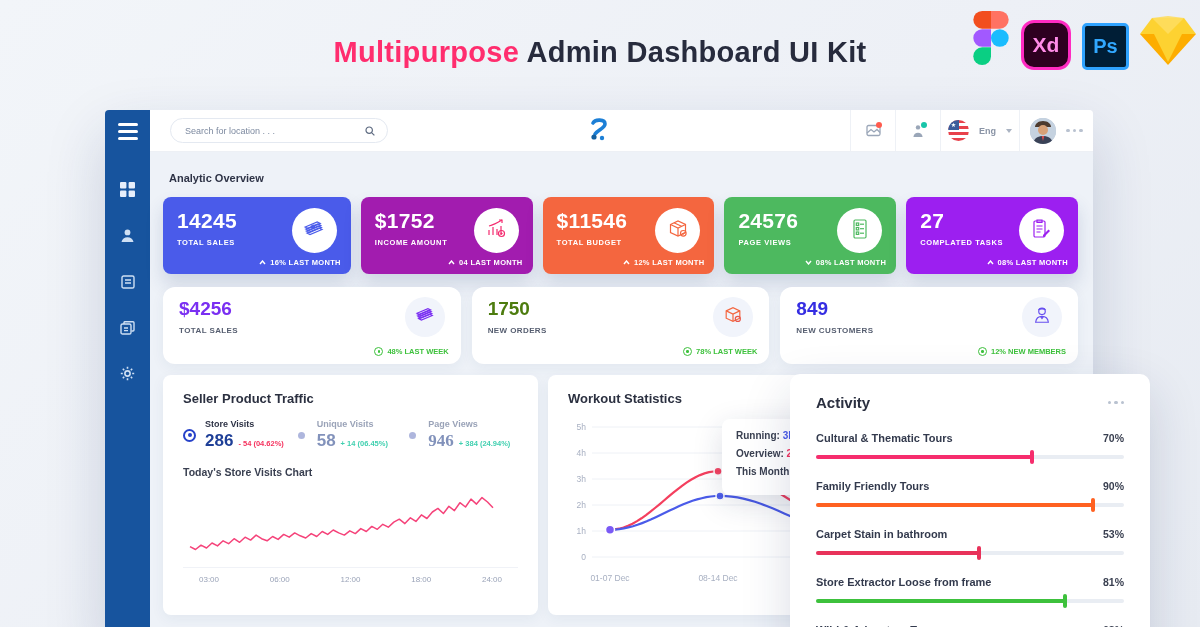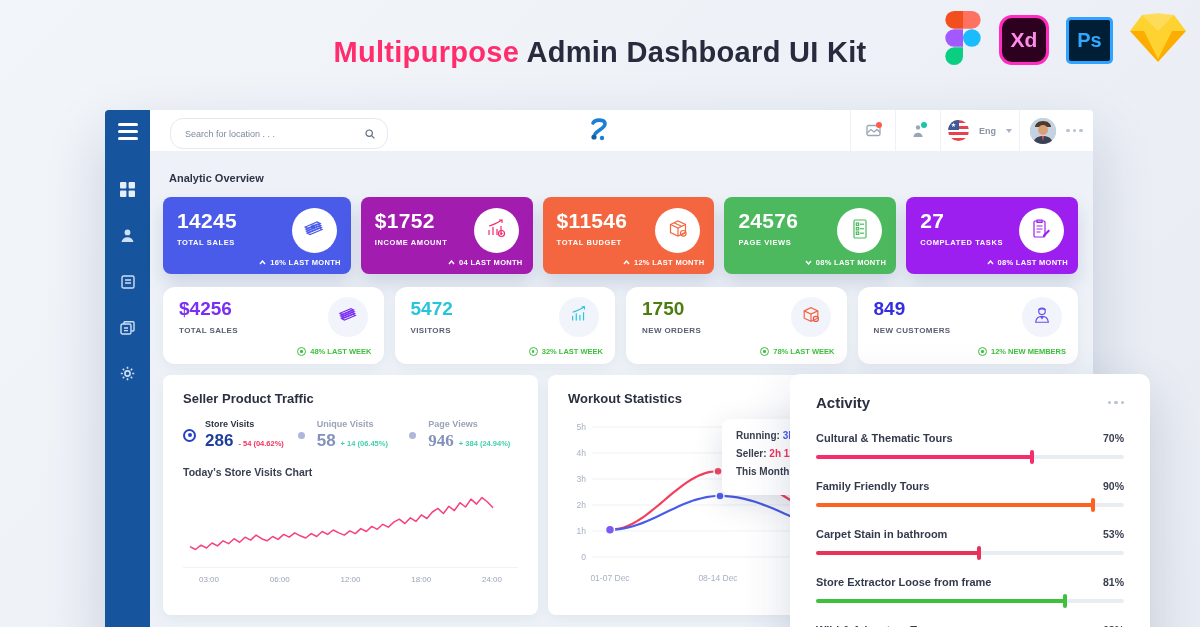--- a/index.html
+++ b/index.html
@@ -5,37 +5,37 @@
   html,body{margin:0;padding:0}
   body{width:1200px;height:627px;overflow:hidden;position:relative;
        font-family:"Liberation Sans","DejaVu Sans",sans-serif;
        background:linear-gradient(135deg,#f2f5f9 0%,#edf0f6 55%,#e7ebf2 100%);}
   .page{position:relative;width:1200px;height:627px;overflow:hidden}
 
   
   .banner-title{position:absolute;top:36px;left:0;right:0;text-align:center;
     font-size:29px;font-weight:700;color:#272b3d;letter-spacing:.3px}
   .banner-title .accent{color:#ff2d6e;font-weight:800}
-  .apps{position:absolute;top:10px;right:14px;display:flex;align-items:center;gap:17px;height:60px}
+  .apps{position:absolute;top:10px;right:4px;display:flex;align-items:flex-end;gap:11px;height:60px}
   .app-xd{width:50px;height:50px;border-radius:13px;background:#2e0020;border:3px solid #ff2bc2;
     color:#ff8ce8;display:flex;align-items:center;justify-content:center;font-weight:700;font-size:21px;box-sizing:border-box}
   .app-ps{width:47px;height:47px;border-radius:5px;background:#001e36;border:3px solid #2fa3ff;
     color:#31a8ff;display:flex;align-items:center;justify-content:center;font-weight:700;font-size:20px;box-sizing:border-box}
 
   
   .window{position:absolute;left:105px;top:110px;width:988px;height:530px;background:#eef2f8;
     border-radius:4px;box-shadow:0 25px 60px rgba(24,47,98,.18)}
   .sidebar{position:absolute;left:0;top:0;width:45px;height:100%;background:#17549e;border-radius:4px 0 0 4px}
   .burger{height:42px;display:flex;flex-direction:column;align-items:center;justify-content:center;gap:4px;cursor:pointer}
   .burger span{width:20px;height:3px;background:#fff;border-radius:2px;display:block}
   .side-icons{margin-top:30px;display:flex;flex-direction:column;align-items:center;gap:27px}
   .side-item{width:45px;height:19px;display:flex;align-items:center;justify-content:center;color:#cfe0f4}
 
   .topnav{position:absolute;left:45px;top:0;right:0;height:42px;background:#fff;border-radius:0 4px 0 0;border-bottom:1px solid #edf0f5;box-sizing:border-box}
-  .search{position:absolute;left:20px;top:8px;width:218px;height:31px;border:1px solid #e4e9f1;border-radius:13px;
+  .search{position:absolute;left:20px;top:8px;width:218px;height:25px;border:1px solid #e4e9f1;border-radius:13px;
     display:flex;align-items:center;padding:0 12px;background:#fff;box-sizing:border-box}
   .search input{border:0;outline:0;flex:1;font-size:9px;color:#5d6a80;background:transparent;font-family:inherit}
   .search input::placeholder{color:#7d8aa0}
   .logo{position:absolute;left:449px;top:0;height:42px;display:flex;align-items:center;transform:translateX(-50%)}
   .nav-right{position:absolute;right:0;top:0;height:41px;display:flex}
   .nav-cell{border-left:1px solid #eef1f6;display:flex;align-items:center;justify-content:center;gap:10px;position:relative;cursor:pointer}
   .w44{width:44px}.w78{width:78px}.w73{width:73px}
   .badge{position:absolute;width:6px;height:6px;border-radius:50%;top:12px;right:13px}
   .flag{width:21px;height:21px;border-radius:50%;overflow:hidden;position:relative;flex:0 0 auto;
     background:repeating-linear-gradient(180deg,#e8414b 0 3px,#fff 3px 6px)}
@@ -392,39 +392,20 @@
           </span>
             </div>
           <div class="delta">
               <span class="ring">
                 <i></i>
               </span>
               <span>48% LAST WEEK</span>
             </div>
         </div>
         <div class="mcard">
-          <div class="val" style="color: rgb(38, 198, 218);">5472</div>
-          <div class="lbl">VISITORS</div>
-          <div class="circ">
-              <span style="color: rgb(38, 198, 218);">
-            <svg width="20" height="20" viewBox="0 0 22 22" fill="none" stroke="currentColor" stroke-width="1.3">
-                  <path d="M4 17v-5M8 17v-8M12 17v-6M16 17v-9"></path>
-                  <path d="M4 8c4-1 8-3 13-6"></path>
-                  <path d="M14 2h3v3"></path>
-                </svg>
-          </span>
-            </div>
-          <div class="delta">
-              <span class="ring">
-                <i></i>
-              </span>
-              <span>32% LAST WEEK</span>
-            </div>
-        </div>
-        <div class="mcard">
           <div class="val" style="color: #4d7c0f;">1750</div>
           <div class="lbl">NEW ORDERS</div>
           <div class="circ">
               <span style="color: rgb(244, 102, 63);">
             <svg width="20" height="20" viewBox="0 0 22 22" fill="none" stroke="currentColor" stroke-width="1.3">
                   <path d="M3.5 6.5L11 3l7.5 3.5v8L11 18l-7.5-3.5z"></path>
                   <path d="M3.5 6.5L11 10l7.5-3.5M11 10v8"></path>
                   <circle cx="16.3" cy="15.3" r="2.8" stroke="#e8574b"></circle>
                 </svg>
           </span>
@@ -527,21 +508,21 @@
               <text x="50" y="168" text-anchor="middle" font-size="8.5" fill="#a8b0c2" font-family="Liberation Sans, sans-serif">01-07 Dec</text>
               <text x="158" y="168" text-anchor="middle" font-size="8.5" fill="#a8b0c2" font-family="Liberation Sans, sans-serif">08-14 Dec</text>
               <polyline points="50.0,116.7 54.5,116.4 59.0,115.7 63.5,114.5 68.0,112.8 72.5,110.7 77.0,108.1 81.5,105.3 86.0,102.1 90.5,98.6 95.0,95.0 99.5,91.3 104.0,87.5 108.5,83.6 113.0,79.9 117.5,76.3 122.0,72.8 126.5,69.6 131.0,66.8 135.5,64.2 140.0,62.1 144.5,60.4 149.0,59.2 153.5,58.5 158.0,58.2 158.0,58.2 163.9,58.4 169.8,59.2 175.8,60.3 181.7,61.9 187.6,64.0 193.5,66.4 199.4,69.1 205.3,72.2 211.3,75.5 217.2,78.9 223.1,82.5 229.0,86.2 234.9,89.8 240.8,93.4 246.8,96.8 252.7,100.1 258.6,103.2 264.5,105.9 270.4,108.3 276.3,110.4 282.3,112.0 288.2,113.1 294.1,113.9 300.0,114.1" fill="none" stroke="#f43f5e" stroke-width="2.2" stroke-linecap="round"></polyline>
               <polyline points="50.0,116.7 54.6,116.6 59.2,116.1 63.8,115.4 68.3,114.4 72.9,113.2 77.5,111.8 82.1,110.1 86.7,108.3 91.3,106.3 95.8,104.2 100.4,102.0 105.0,99.8 109.6,97.6 114.2,95.4 118.8,93.3 123.3,91.3 127.9,89.5 132.5,87.8 137.1,86.4 141.7,85.2 146.3,84.2 150.8,83.5 155.4,83.0 160.0,82.9 160.0,82.9 165.8,83.1 171.7,83.6 177.5,84.4 183.3,85.6 189.2,87.1 195.0,88.8 200.8,90.8 206.7,93.0 212.5,95.3 218.3,97.8 224.2,100.4 230.0,103.0 235.8,105.7 241.7,108.3 247.5,110.8 253.3,113.1 259.2,115.3 265.0,117.3 270.8,119.0 276.7,120.5 282.5,121.7 288.3,122.5 294.2,123.0 300.0,123.2" fill="none" stroke="#4a5be9" stroke-width="2.2" stroke-linecap="round"></polyline>
               <circle cx="158" cy="58.2" r="4" fill="#f43f5e" stroke="#fff" stroke-width="1.5" opacity="0.95"></circle>
               <circle cx="160" cy="82.9" r="4" fill="#4a5be9" stroke="#fff" stroke-width="1.5" opacity="0.95"></circle>
               <circle cx="50" cy="116.7" r="4.5" fill="#7a5af5" stroke="#fff" stroke-width="1.5"></circle>
             </svg>
           <div class="tooltip">
             <div class="trow"><span>Running:</span><span style="color: rgb(74, 91, 233);"> 3h 04m</span></div>
-            <div class="trow"><span>Seller:</span><span style="color: rgb(245, 49, 93);"> 2h 12m</span></div>
+            <div class="trow"><span>Overview:</span><span style="color: rgb(245, 49, 93);"> 2h 12m</span></div>
             <div class="trow"><span>This Month:</span><span style="color: rgb(255, 122, 61);"> 08-14 Dec</span></div>
           </div>
         </div>
 
       </div>
     </div>
   </div>
 
   <div class="activity">
     <div class="activity-head">

